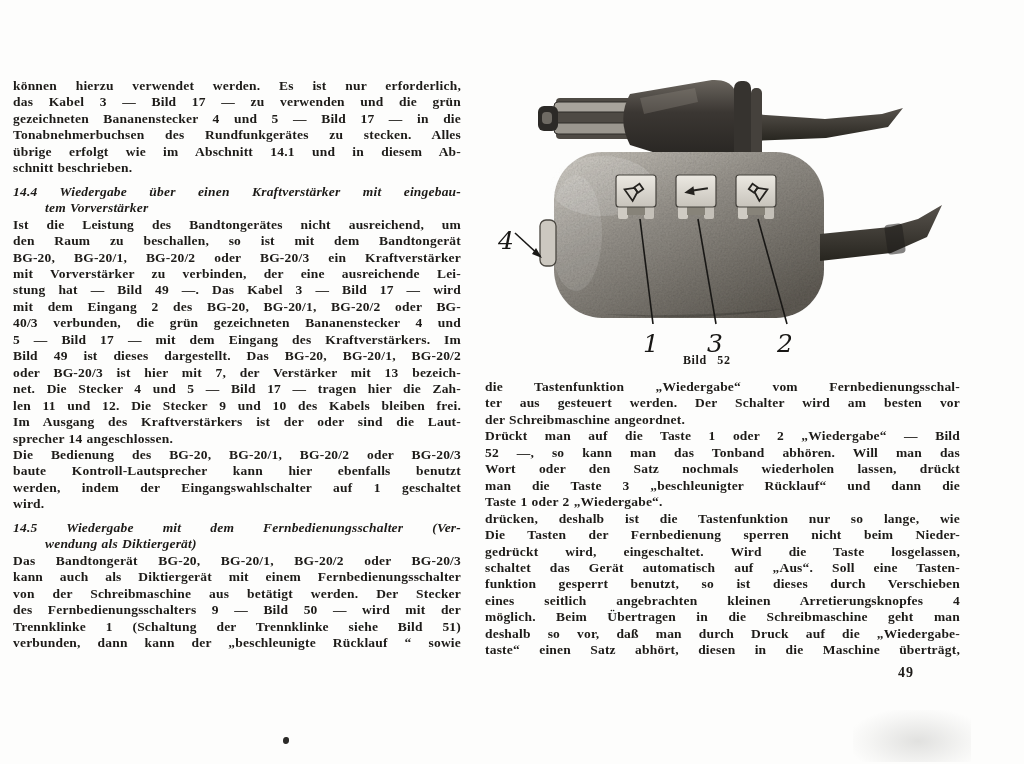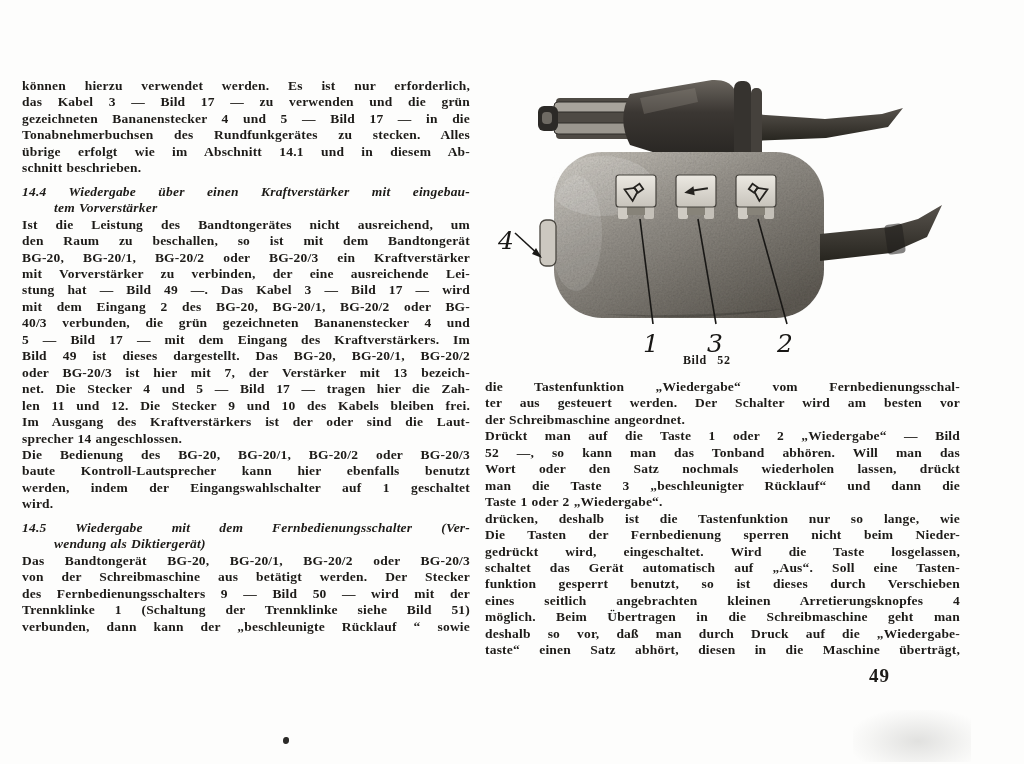--- a/index.html
+++ b/index.html
@@ -9,35 +9,35 @@
     background:#fbfbf9;
     font-family:"Liberation Serif", serif;
     color:#1d1b18;
     overflow:hidden;
   }
   .page { position:absolute; inset:0; background:#fdfdfc; }
 
   
   .col { position:absolute; font-size:13.5px; line-height:16.45px; font-weight:bold;
          letter-spacing:0.2px; word-spacing:0.6px; }
-  .col-left  { left:13px;  top:78px;  width:448px;margin-left:9px; }
+  .col-left  { left:13px;  top:78px;  width:448px; }
   .col-right { left:485px; top:379px; width:475px; }
 
   .jline { text-align:justify; text-align-last:justify; }
   .jline.last { text-align-last:left; }
 
   .heading { font-style:italic; margin-top:7px; }
   .heading .jline:not(:first-child) { padding-left:32px; }
 
   .figure { position:absolute; left:490px; top:68px; width:520px; height:300px; }
   .figcaption { position:absolute; left:683px; top:353px; font-size:12px;
                 font-weight:bold; word-spacing:7px; letter-spacing:0.6px; }
 
   .page-number { position:absolute; left:869px; top:665px; width:74px;
-                 text-align:left; font-size:19px; font-weight:bold; letter-spacing:1px; }
+                 text-align:center; font-size:14px; font-weight:bold; letter-spacing:1px; }
 
   .ink-dot { position:absolute; left:283px; top:737px; width:6px; height:7px;
              background:#2b2a28; border-radius:55% 45% 60% 50%; }
   .smudge { position:absolute; left:853px; top:710px; width:118px; height:52px;
             background:radial-gradient(ellipse at 55% 60%, rgba(165,165,162,0.32),
                        rgba(200,200,197,0.14) 55%, rgba(255,255,255,0) 78%); }
 
   svg text.fig-num { font-family:"DejaVu Serif", serif; font-style:italic;
                      font-size:25px; fill:#181715; }
 </style>
@@ -80,20 +80,21 @@
         <div class="jline">baute Kontroll-Lautsprecher kann hier ebenfalls benutzt</div>
         <div class="jline">werden, indem der Eingangswahlschalter auf 1 geschaltet</div>
         <div class="jline last">wird.</div>
       </div>
     <div class="heading">
         <div class="jline">14.5 Wiedergabe mit dem Fernbedienungsschalter (Ver-</div>
         <div class="jline last">wendung als Diktiergerät)</div>
       </div>
     <div class="para">
         <div class="jline">Das Bandtongerät BG-20, BG-20/1, BG-20/2 oder BG-20/3</div>
+        <div class="jline">kann auch als Diktiergerät mit einem Fernbedienungsschalter</div>
         <div class="jline">von der Schreibmaschine aus betätigt werden. Der Stecker</div>
         <div class="jline">des Fernbedienungsschalters 9 — Bild 50 — wird mit der</div>
         <div class="jline">Trennklinke 1 (Schaltung der Trennklinke siehe Bild 51)</div>
         <div class="jline">verbunden, dann kann der „beschleunigte Rücklauf “ sowie</div>
       </div>
   </div>
 
   <svg class="figure" viewBox="0 0 520 300" width="520" height="300" aria-hidden="true">
     <defs>
       <linearGradient id="bodyGrad" x1="0" y1="0" x2="0.75" y2="1">

